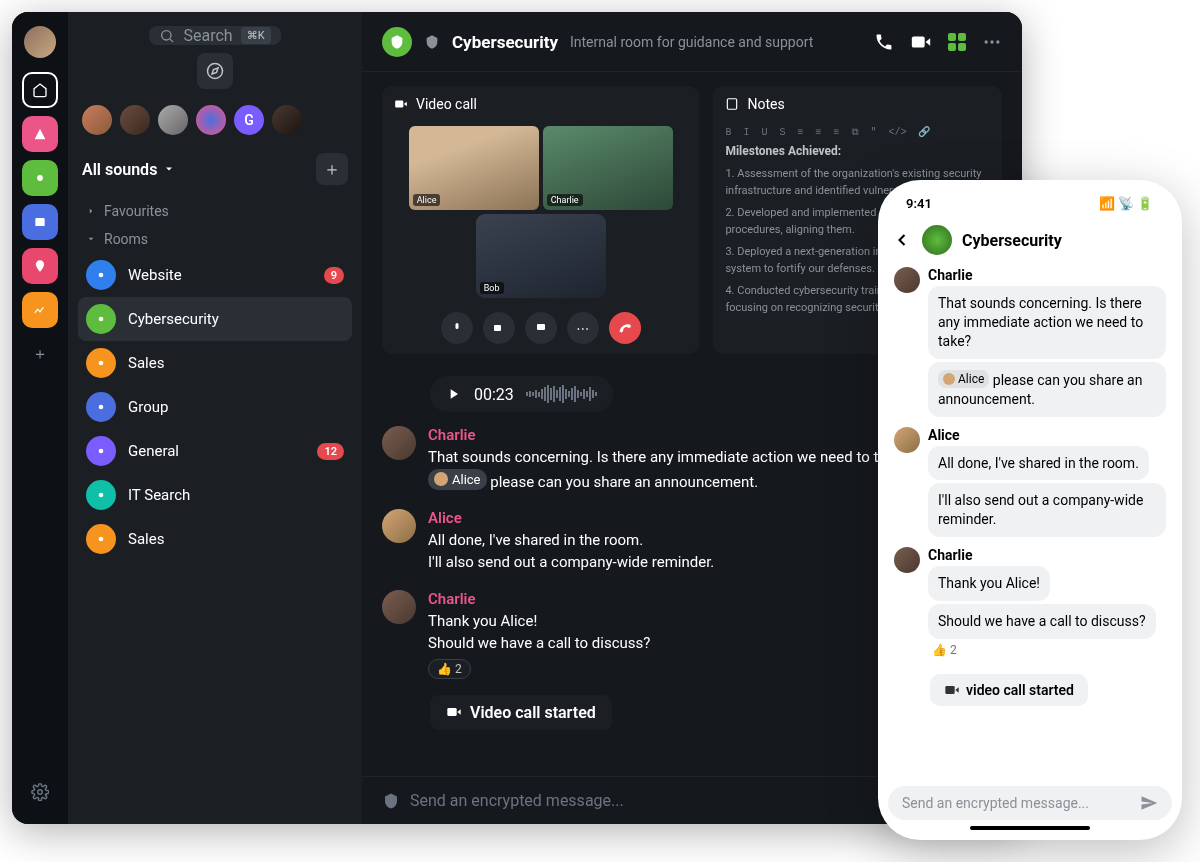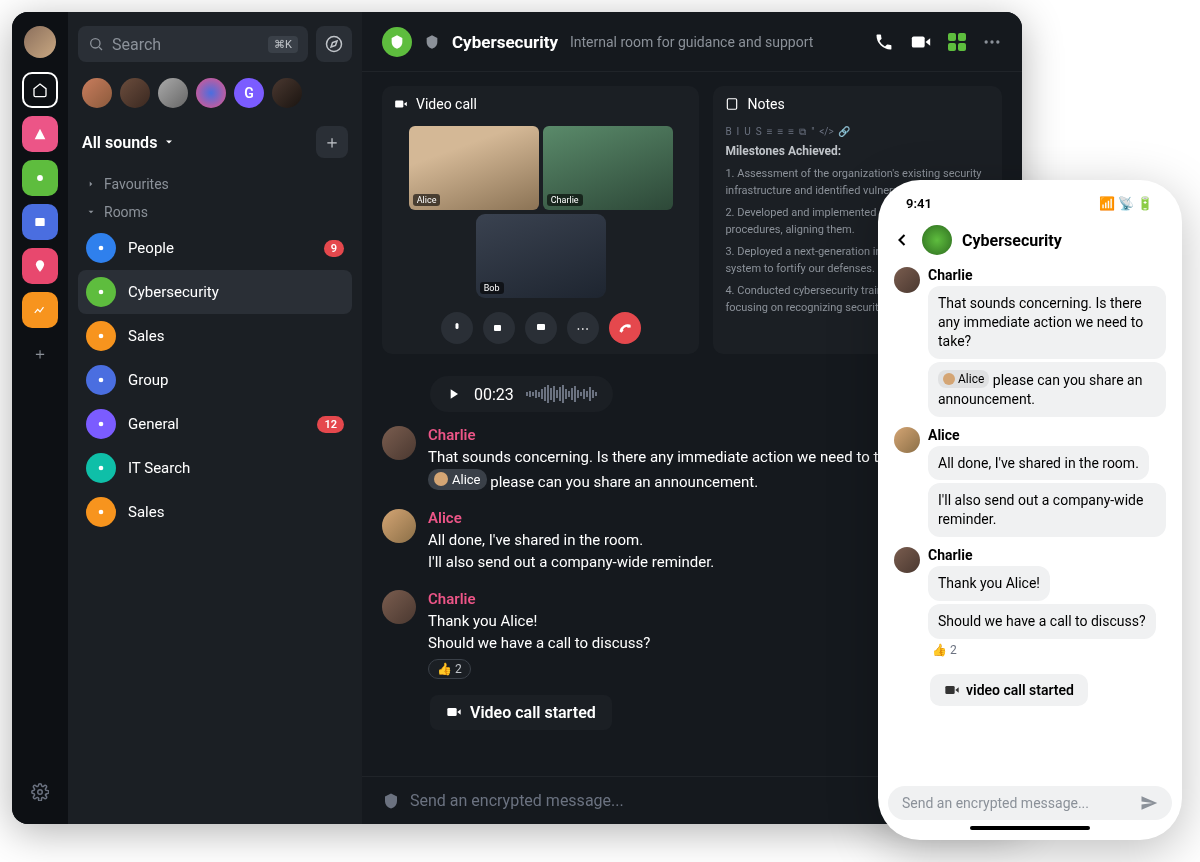--- a/index.html
+++ b/index.html
@@ -10,21 +10,21 @@
 .nav-btn { width: 36px; height: 36px; border-radius: 10px; display: flex; align-items: center; justify-content: center; cursor: pointer; color: #fff; }
 .nav-home { border: 2px solid #fff; border-radius: 10px; }
 .nav-pink { background: #ec5587; }
 .nav-green { background: #5ebd3e; }
 .nav-blue { background: #4a6ee0; }
 .nav-red { background: #e8486e; }
 .nav-orange { background: #f7941e; }
 .nav-plus { color: #8b9199; }
 .nav-settings { margin-top: auto; color: #6b7280; }
 .sidebar { width: 294px; background: #1b1f24; display: flex; flex-direction: column; padding: 14px 10px; }
-.search-row { display: flex; gap: 8px; align-items: center; margin-bottom: 16px; }
+.search-row { display: flex; gap: 8px; align-items: center; margin-bottom: 16px; flex-direction: column; }
 .search-box { flex: 1; background: #2a2f36; border-radius: 8px; height: 36px; display: flex; align-items: center; padding: 0 10px; gap: 8px; color: #8b9199; }
 .search-kbd { background: #3a4048; padding: 2px 6px; border-radius: 4px; font-size: 11px; color: #c0c4c9; }
 .explore-btn { width: 36px; height: 36px; background: #2a2f36; border-radius: 8px; display: flex; align-items: center; justify-content: center; color: #c0c4c9; }
 .av-row { display: flex; gap: 8px; padding: 0 4px 14px 4px; }
 .av-row .av { width: 30px; height: 30px; border-radius: 50%; background: #555; }
 .av.g { background:#7b5cff; display:flex; align-items:center; justify-content:center; color:#fff; font-weight:600; font-size:14px; }
 .rooms-header { display: flex; justify-content: space-between; align-items: center; padding: 4px 4px 12px 4px; }
 .rooms-header h3 { color: #fff; font-size: 16px; font-weight: 600; display:flex; align-items:center; gap:6px;}
 .add-room-btn { width: 32px; height: 32px; background: #2a2f36; border-radius: 8px; display: flex; align-items: center; justify-content: center; color: #c0c4c9; font-size: 18px; }
 .section { display: flex; align-items: center; gap: 8px; padding: 6px 8px; color: #8b9199; font-size: 14px; cursor: pointer; }
@@ -48,21 +48,21 @@
 .vrow { display:flex; gap:4px; justify-content:center; margin-bottom:4px;}
 .vtile { width:130px; height:84px; background:#4a5260; border-radius:6px; position:relative; overflow:hidden;}
 .vtile.a { background:linear-gradient(160deg,#d4b896 30%,#8b7355 100%);}
 .vtile.b { background:linear-gradient(160deg,#5a8a6a,#2d4838);}
 .vtile.c { background:linear-gradient(160deg,#3a4250,#1e2530);border-radius:9px;}
 .vlabel { position:absolute; bottom:4px; left:4px; background:rgba(0,0,0,0.6); color:#fff; font-size:9px; padding:1px 4px; border-radius:3px;}
 .call-ctrls { display:flex; gap:10px; justify-content:center; padding:6px 0 10px 0;}
 .call-btn { width:32px; height:32px; border-radius:50%; background:#2a2f36; display:flex; align-items:center; justify-content:center; color:#fff; font-size:13px;}
 .call-btn.end { background:#e5484d;}
 .notes-body { padding: 0 12px 12px 12px; color:#8b9199; font-size:11px; line-height:1.5;}
-.notes-toolbar { display:flex; gap:8px; padding:4px 12px; color:#6b7280; font-size:10px;}
+.notes-toolbar { display:flex; gap:8px; padding:4px 12px; color:#6b7280; font-size:10px;font-family:Liberation Mono, monospace;}
 .notes-body strong { color:#c0c4c9; display:block; margin-bottom:6px; font-size:12px;}
 .messages { flex:1; overflow:hidden; padding: 0 20px; color:#c0c4c9; }
 .audio-msg { background:#1b1f24; border-radius:20px; padding:8px 16px; display:flex; align-items:center; gap:12px; width:fit-content; margin:8px 0 14px 48px; color:#fff;}
 .waveform { display:flex; gap:1px; align-items:center; height:20px;}
 .waveform span{ width:2px; background:#6b7280; display:block;}
 .msg { display:flex; gap:12px; margin-bottom:16px;}
 .msg-av { width:34px; height:34px; border-radius:50%; background:#8b6f5c; flex-shrink:0;}
 .msg-av.a { background: linear-gradient(135deg,#d4a574,#8b6f47);}
 .msg-av.c { background: linear-gradient(135deg,#7a5d4f,#4a3830);}
 .msg-author { font-weight:600; font-size:15px; margin-bottom:2px;}
@@ -187,21 +187,21 @@
         </svg>
         <span>Rooms</span>
       </div>
     <div id="room-list">
         <div class="room">
           <div class="ric" style="background:#2f80ed">
             <svg width="14" height="14" viewBox="0 0 24 24" fill="#fff">
               <circle cx="12" cy="12" r="4"></circle>
             </svg>
           </div>
-          <span>People</span>
+          <span>Website</span>
           <span class="badge">9</span>
         </div>
         <div class="room active">
           <div class="ric" style="background:#5ebd3e">
             <svg width="14" height="14" viewBox="0 0 24 24" fill="#fff">
               <circle cx="12" cy="12" r="4"></circle>
             </svg>
           </div>
           <span>Cybersecurity</span>
         </div>

